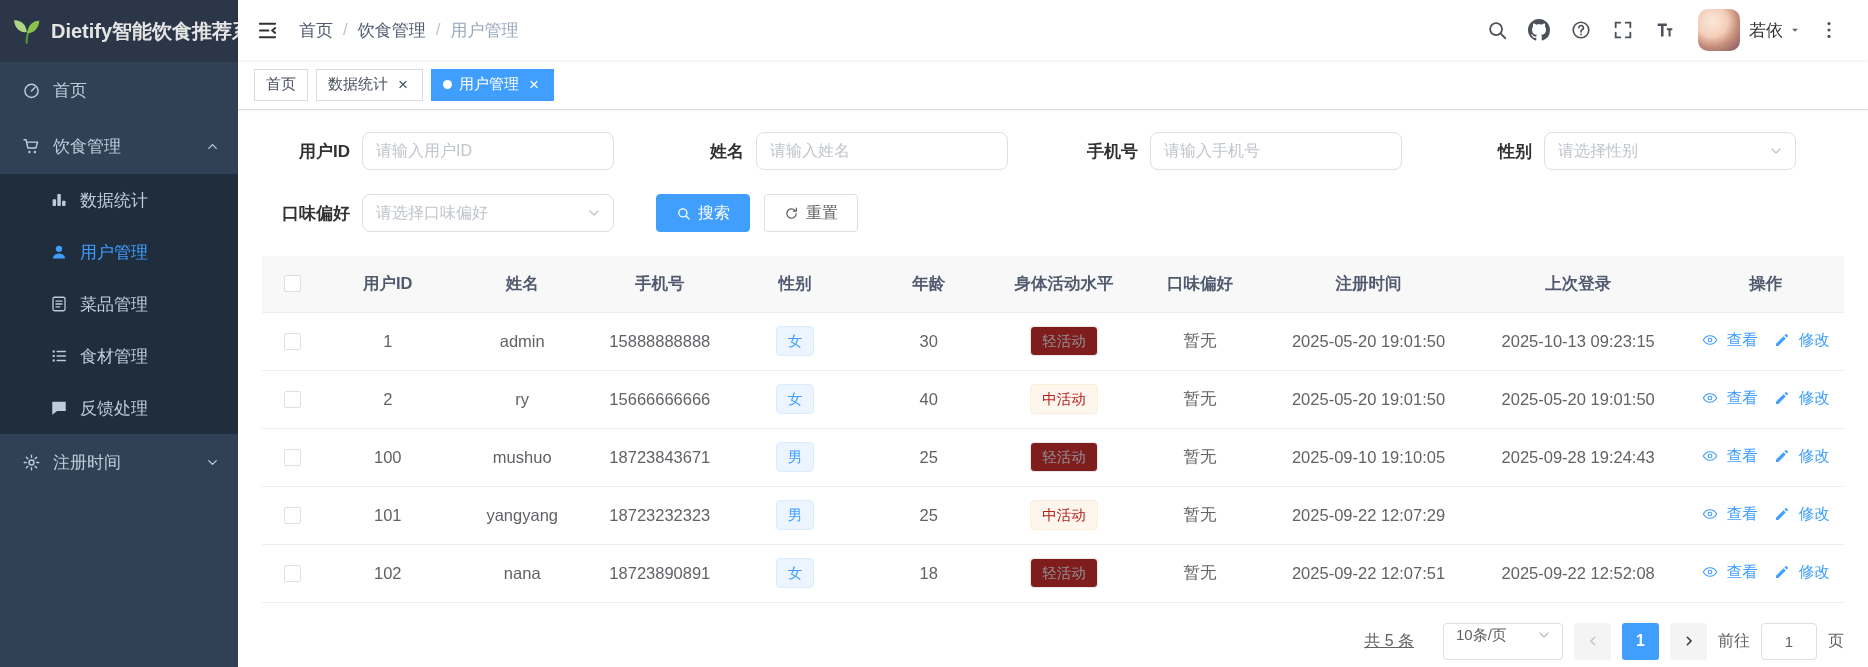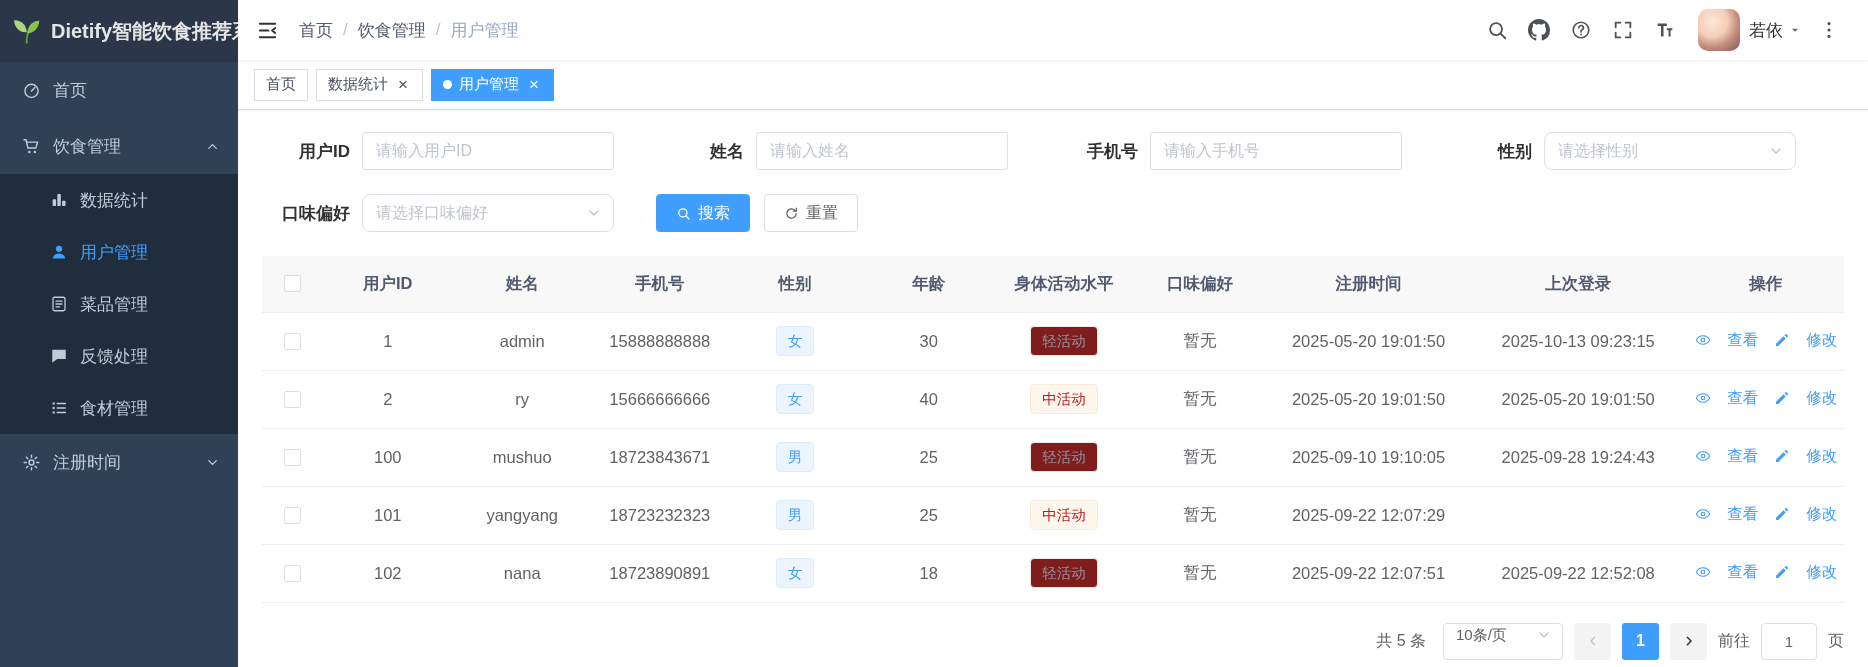--- a/index.html
+++ b/index.html
@@ -49,46 +49,46 @@
   .tag.active { background: #409eff; border-color: #409eff; color: #fff; }
   .tag .dot { width: 9px; height: 9px; border-radius: 50%; background: #fff; display: inline-block; }
   .tag-close { font-size: 17px; line-height: 1; width: 16px; height: 16px; display: inline-flex; align-items: center; justify-content: center; border-radius: 50%; }
 
   
   .content { flex: 1; padding: 22px 24px 0; overflow: hidden; }
 
   .search-form { display: flex; flex-wrap: wrap; align-items: center; }
   .field { display: flex; align-items: center; margin: 0 42px 24px 0; }
   .field-label { width: 88px; text-align: right; margin-right: 12px; font-size: 17px; font-weight: bold; color: #303133; white-space: nowrap; }
-  .el-input { width: 252px; height: 38px; border: 1px solid #dcdfe6; border-radius: 3px; padding: 0 13px; font-size: 16px; color: #606266; outline: none; font-family: inherit; background: #fff; }
+  .el-input { width: 252px; height: 38px; border: 1px solid #dcdfe6; border-radius: 8px; padding: 0 13px; font-size: 16px; color: #606266; outline: none; font-family: inherit; background: #fff; }
   .el-input::placeholder { color: #c0c4cc; }
   .el-select { width: 252px; height: 38px; border: 1px solid #dcdfe6; border-radius: 8px; padding: 0 11px 0 13px; display: flex; align-items: center; justify-content: space-between; background: #fff; cursor: pointer; }
   .select-placeholder { color: #c0c4cc; font-size: 16px; white-space: nowrap; }
   .select-caret { width: 16px; height: 16px; color: #c0c4cc; }
   .field-buttons { margin-right: 0; gap: 14px; }
   .btn { height: 38px; padding: 0 19px; border-radius: 4px; font-size: 16px; display: inline-flex; align-items: center; gap: 7px; cursor: pointer; font-family: Liberation Serif, serif; }
   .btn .icon { width: 15px; height: 15px; }
   .btn-primary { background: #409eff; border: 1px solid #409eff; color: #fff; }
   .btn-default { background: #fff; border: 1px solid #dcdfe6; color: #606266; }
 
   
   table { width: 100%; border-collapse: collapse; table-layout: fixed; }
   th { height: 56px; background: #f8f8f9; color: #515a6e; font-weight: bold; font-size: 16.5px; text-align: center; border-bottom: 1px solid #ebeef5; white-space: nowrap; }
   td { height: 58px; color: #606266; font-size: 16.5px; text-align: center; border-bottom: 1px solid #ebeef5; white-space: nowrap; overflow: hidden; }
   .checkbox { width: 17px; height: 17px; border: 1px solid #dcdfe6; border-radius: 2px; background: #fff; margin: 0 auto; cursor: pointer; }
   .el-tag { display: inline-block; height: 30px; line-height: 28px; padding: 0 11px; border-radius: 4px; font-size: 14.5px; border: 1px solid; }
   .tag-blue { background: #ecf5ff; border-color: #d9ecff; color: #409eff; }
   .tag-info { background: #7f1d1d; border-color: #e9e9eb; color: #909399; }
   .tag-warning { background: #fdf6ec; border-color: #faecd8; color: #b91c1c; }
-  .link { color: #409eff; font-size: 15.5px; display: inline-flex; align-items: center; gap: 16px; cursor: pointer; margin: 0 8px; }
+  .link { color: #409eff; font-size: 15.5px; display: inline-flex; align-items: center; gap: 9px; cursor: pointer; margin: 0 8px; }
   .link .icon { width: 16px; height: 16px; }
 
   
   .pagination { display: flex; align-items: center; justify-content: flex-end; gap: 11px; margin-top: 20px; padding-bottom: 18px; font-size: 16px; color: #606266; }
-  .pg-total { margin-right: 6px; }
+  .pg-total { margin-right: 18px; text-decoration: underline; }
   .page-size { width: 120px; height: 37px; border: 1px solid #dcdfe6; border-radius: 4px; display: flex; align-items: center; justify-content: space-between; padding: 0 10px 12px 12px; font-size: 15px; color: #606266; cursor: pointer; background: #fff; }
   .pg-btn { min-width: 37px; height: 37px; border: none; background: #f4f4f5; border-radius: 3px; display: inline-flex; align-items: center; justify-content: center; color: #303133; cursor: pointer; font-size: 16px; font-family: inherit; }
   .pg-btn svg { width: 16px; height: 16px; }
   .pg-btn.disabled { color: #c0c4cc; cursor: not-allowed; }
   .pg-btn.active { background: #409eff; color: #fff; font-weight: bold; }
   .pg-goto { white-space: nowrap; }
   .goto-input { width: 56px; height: 37px; border: 1px solid #dcdfe6; border-radius: 4px; text-align: center; font-size: 15px; color: #606266; outline: none; font-family: inherit; }
 </style>
 </head>
 <body>
@@ -155,36 +155,36 @@
             <span class="icon">
               <svg viewBox="0 0 24 24" fill="none" stroke="currentColor" stroke-width="1.7" stroke-linecap="round">
                 <rect x="4" y="3" width="16" height="18" rx="2"></rect>
                 <path d="M8 8.2h8M8 12h8M8 15.8h5"></path>
               </svg>
             </span>
             <span class="menu-label">菜品管理</span>
           </div>
           <div class="submenu-item">
             <span class="icon">
-              <svg viewBox="0 0 24 24" fill="currentColor">
-                <path d="M3 3.5h18V16H9.5L3 21z"></path>
-              </svg>
-            </span>
-            <span class="menu-label">反馈处理</span>
-          </div>
-          <div class="submenu-item">
-            <span class="icon">
               <svg viewBox="0 0 24 24" fill="none" stroke="currentColor" stroke-width="1.8" stroke-linecap="round">
                 <path d="M9.5 6h11M9.5 12h11M9.5 18h11"></path>
                 <rect x="3.5" y="4.6" width="2.8" height="2.8" fill="currentColor" stroke="none"></rect>
                 <rect x="3.5" y="10.6" width="2.8" height="2.8" fill="currentColor" stroke="none"></rect>
                 <rect x="3.5" y="16.6" width="2.8" height="2.8" fill="currentColor" stroke="none"></rect>
               </svg>
             </span>
             <span class="menu-label">食材管理</span>
+          </div>
+          <div class="submenu-item">
+            <span class="icon">
+              <svg viewBox="0 0 24 24" fill="currentColor">
+                <path d="M3 3.5h18V16H9.5L3 21z"></path>
+              </svg>
+            </span>
+            <span class="menu-label">反馈处理</span>
           </div>
         </div>
         <div class="menu-item">
           <span class="icon">
             <svg viewBox="0 0 24 24" fill="none" stroke="currentColor" stroke-width="1.8" stroke-linecap="round">
               <circle cx="12" cy="12" r="3.1"></circle>
               <path d="M12 2.8v2.6M12 18.6v2.6M2.8 12h2.6M18.6 12h2.6M5.5 5.5l1.9 1.9M16.6 16.6l1.9 1.9M18.5 5.5l-1.9 1.9M7.4 16.6l-1.9 1.9"></path>
             </svg>
           </span>
           <span class="menu-label">注册时间</span>

